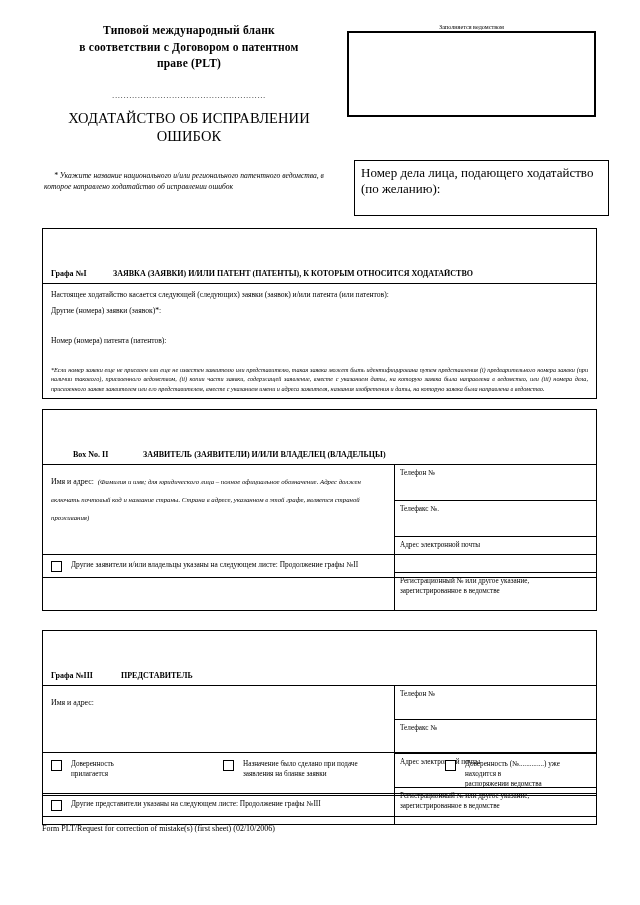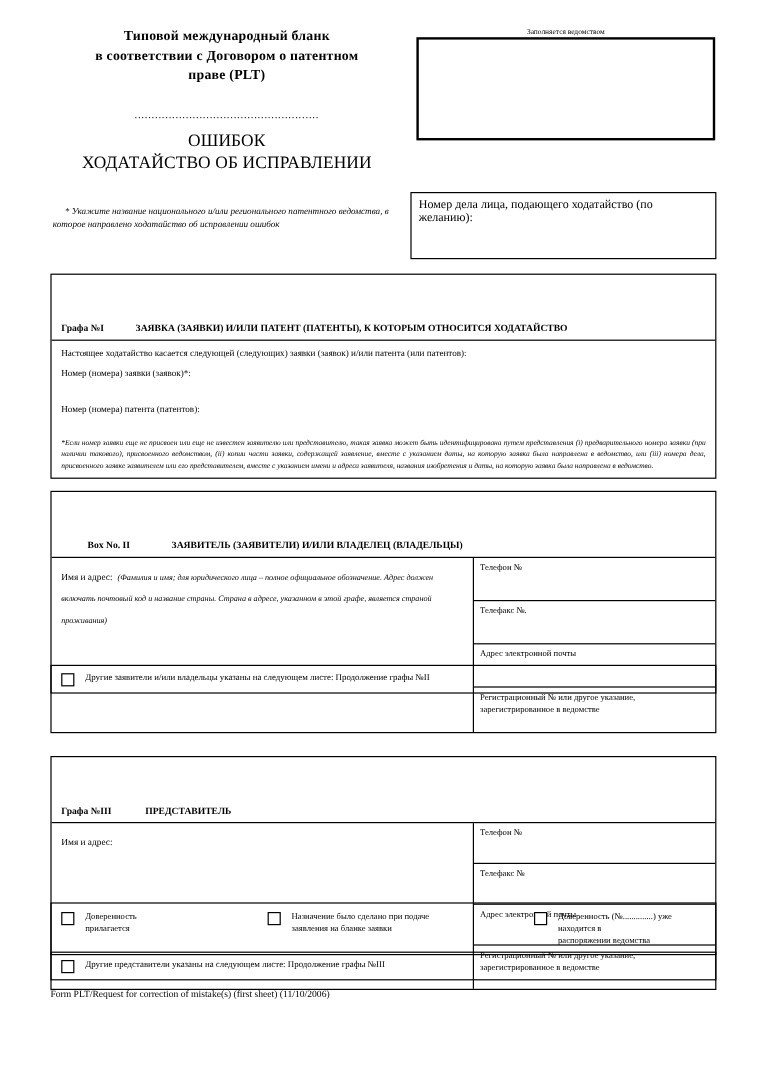--- a/index.html
+++ b/index.html
@@ -86,28 +86,28 @@
     padding: 0 2px;
     box-sizing: border-box;
     line-height: 1;
   }
   .office-box-caption span {
     background: #fff;
     padding: 0 18px;
   }
   .file-no-box {
     position: absolute;
-    left: 342px;
+    left: 354px;
     top: 160px;
     width: 255px;
     height: 56px;
     border: 0.9px solid #000;
     box-sizing: border-box;
     padding: 4px 6px;
-    font-size: 10px;
+    font-size: 13px;
   }
 
   
   .frame {
     position: absolute;
     left: 42px;
     box-sizing: border-box;
     border: 0.9px solid #000;
   }
   .bar {
@@ -217,43 +217,43 @@
 <div class="page">
 
   <div class="header">
     <div class="header-title">
       <div>Типовой международный бланк</div>
       <div>в соответствии с Договором о патентном</div>
       <div>праве (PLT)</div>
     </div>
     <div class="dotted-line">......................................................</div>
     <div class="header-subtitle">
+      <div>ХОДАТАЙСТВО ОБ ИСПРАВЛЕНИИ</div>
       <div>ОШИБОК</div>
-      <div>ХОДАТАЙСТВО ОБ ИСПРАВЛЕНИИ</div>
     </div>
   </div>
 
   <div class="header-note">*  Укажите название национального и/или регионального патентного ведомства, в которое направлено ходатайство об исправлении ошибок</div>
 
   <div class="office-box-caption">
     <span>Заполняется ведомством</span>
   </div>
   <div class="office-box"></div>
 
   <div class="file-no-box">
     <span>Номер дела лица, подающего ходатайство (по желанию):</span>
   </div>
 
   <div class="frame" style="top:228px; width:555px;">
     <div class="bar">
       <span class="bar-num">Графа №I</span><span>ЗАЯВКА (ЗАЯВКИ) И/ИЛИ ПАТЕНТ (ПАТЕНТЫ), К КОТОРЫМ ОТНОСИТСЯ ХОДАТАЙСТВО</span>
     </div>
     <div class="cell">Настоящее ходатайство касается следующей (следующих) заявки (заявок) и/или патента (или патентов):</div>
     <div class="cell" style="padding-top:0;padding-bottom:18px;">
-      <span>Номер (номера) заявки (заявок)*:</span>
+      <span>Другие (номера) заявки (заявок)*:</span>
     </div>
     <div class="cell" style="padding-top:0;padding-bottom:14px;">
       <span>Номер (номера) патента (патентов):</span>
     </div>
     <div class="fineprint">*Если номер заявки еще не присвоен или еще не известен заявителю или представителю, такая заявка может быть идентифицирована путем представления (i) предварительного номера заявки (при наличии такового), присвоенного ведомством, (ii) копии части заявки, содержащей заявление, вместе с указанием даты, на которую заявка была направлена в ведомство, или (iii) номера дела, присвоенного заявке заявителем или его представителем, вместе с указанием имени и адреса заявителя, названия изобретения и даты, на которую заявка была направлена в ведомство.</div>
   </div>
 
 
   <div class="frame" style="top:409px; width:555px;">
     <div class="bar">
@@ -339,15 +339,15 @@
     </div>
   </div>
 
   <div class="frame" style="top:793px; width:555px;">
     <div class="cb-row">
       <div class="checkbox"></div>
       <div class="cb-label">Другие представители указаны на следующем листе:  Продолжение графы №III</div>
     </div>
   </div>
 
-  <div class="footer">Form PLT/Request for correction of mistake(s) (first sheet) (11/10/2006)</div>
+  <div class="footer">Form PLT/Request for correction of mistake(s) (first sheet) (02/10/2006)</div>
 
 </div>
 
 </body></html>

